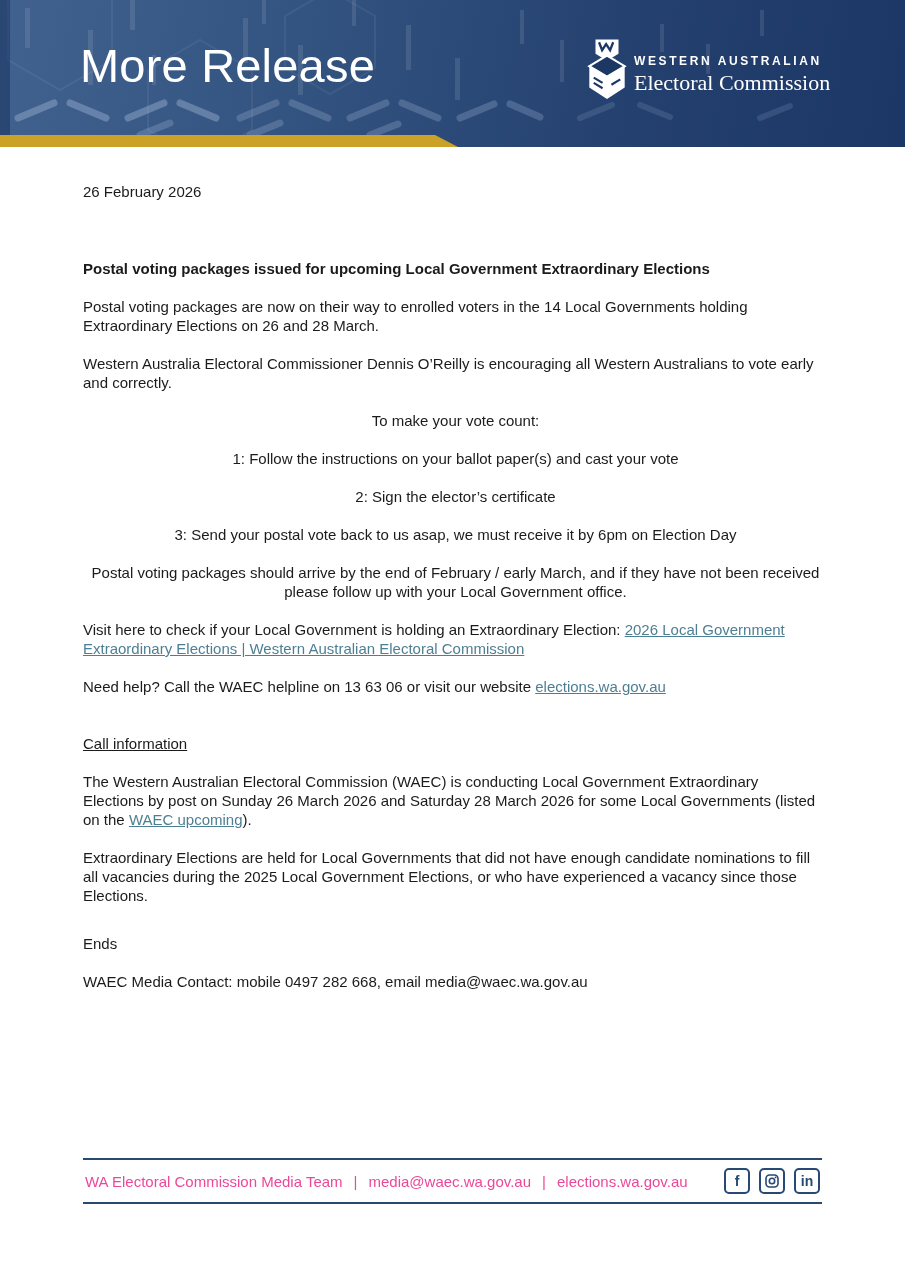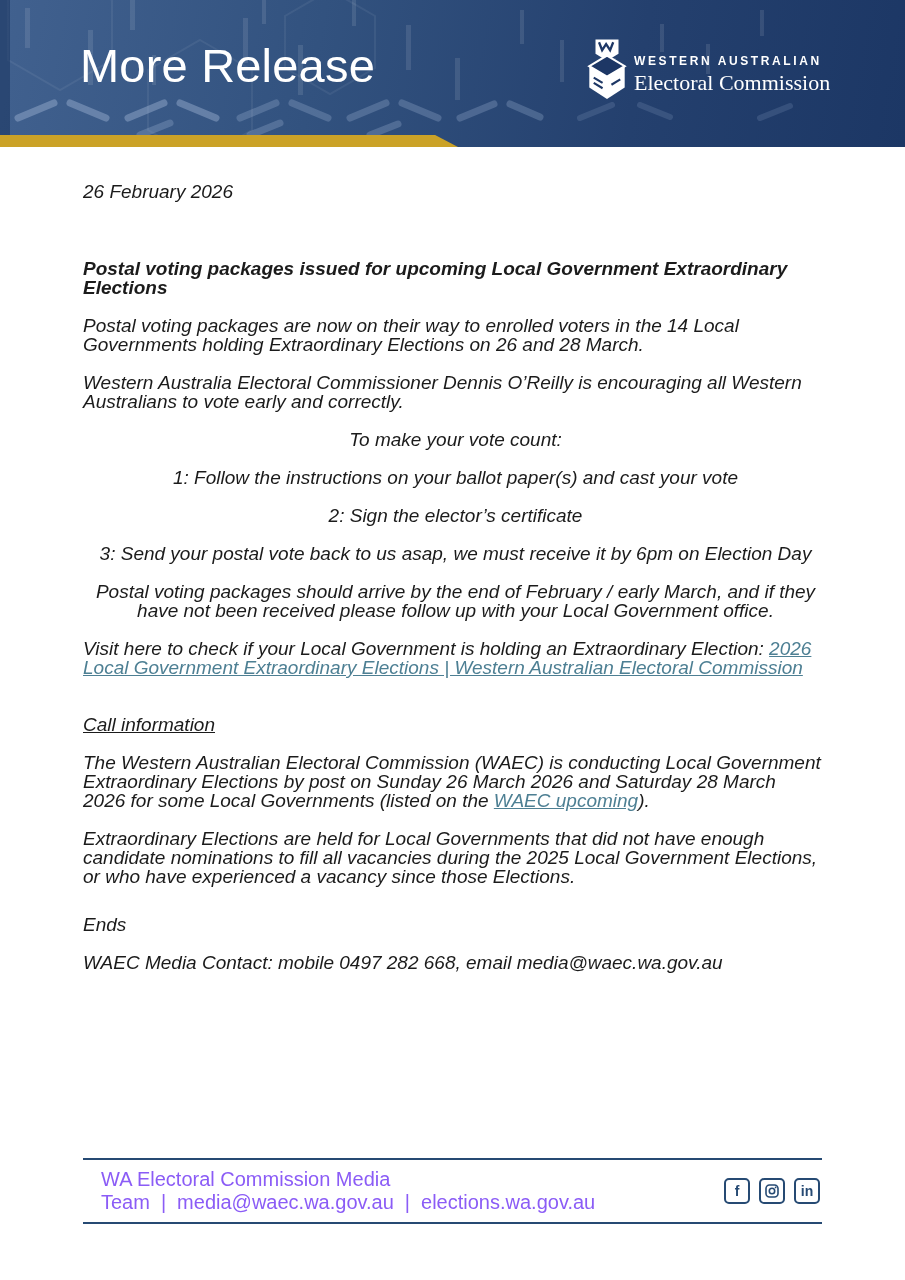--- a/index.html
+++ b/index.html
@@ -19,37 +19,37 @@
     font-size:47px;font-weight:500;color:#ffffff;letter-spacing:0.2px;line-height:1.1;
   }
   .gold-bar{
     position:absolute;left:0;bottom:0;width:458px;height:12px;background:#cba227;
     clip-path:polygon(0 0,95% 0,100% 100%,0 100%);
   }
   .logo{position:absolute;top:38px;left:584px;display:flex;align-items:center;gap:4px;}
   .logo-text .org1{font-size:12px;font-weight:bold;letter-spacing:2.6px;color:#ffffff;}
   .logo-text .org2{font-family:"Liberation Serif", serif;font-size:22px;color:#ffffff;margin-top:2px;}
   
-  .content{padding:0 83px;font-size:19px;line-height:19px;font-style:italic;}
+  .content{padding:0 83px;font-size:15px;line-height:19px;}
   .content p{margin:0 0 19px 0;}
   .date{margin:35px 0 58px 0 !important;}
   .headline{font-weight:bold;}
   .indent{padding-left:6px;text-align:center;}
   .doclink{color:#4d7f93;text-decoration:underline;}
   .more-info{margin-top:38px !important;}
   .more-info span{text-decoration:underline;}
   .ends{margin-top:29px !important;}
   
   .footer{
     position:absolute;top:1158px;left:83px;width:739px;
     border-top:2px solid #264a73;border-bottom:2px solid #264a73;
     display:flex;align-items:center;justify-content:space-between;
     padding:8px 2px;box-sizing:border-box;
   }
-  .footer-text{color:#8b5cf6;font-size:20px;margin-left:16px;}
+  .footer-text{color:#ec4899;font-size:15px;}
   .footer-text .sep{margin:0 11px;}
   .social{display:flex;}
   .sicon{
     width:22px;height:22px;border:2px solid #264a73;border-radius:5px;
     display:flex;align-items:center;justify-content:center;
     color:#264a73;font-weight:bold;font-size:14px;margin-left:9px;
     text-decoration:none;background:#fff;line-height:1;
   }
 </style>
 </head>
@@ -140,20 +140,21 @@
 
     <p class="indent">To make your vote count:</p>
     <p class="indent">1: Follow the instructions on your ballot paper(s) and cast your vote</p>
     <p class="indent">2: Sign the elector’s certificate</p>
     <p class="indent">3: Send your postal vote back to us asap, we must receive it by 6pm on Election Day</p>
 
     <p class="indent">Postal voting packages should arrive by the end of February / early March, and if they have not been received please follow up with your Local Government office.</p>
 
     <p><span>Visit here to check if your Local Government is holding an Extraordinary Election: </span><a href="#" class="doclink">2026 Local Government Extraordinary Elections | Western Australian Electoral Commission</a></p>
 
+    <p><span>Need help? Call the WAEC helpline on 13 63 06 or visit our website </span><a href="#" class="doclink">elections.wa.gov.au</a></p>
 
     <p class="more-info"><span>Call information</span></p>
 
     <p><span>The Western Australian Electoral Commission (WAEC) is conducting Local Government Extraordinary Elections by post on Sunday 26 March 2026 and Saturday 28 March 2026 for some Local Governments (listed on the </span><a href="#" class="doclink">WAEC upcoming</a><span>).</span></p>
 
     <p>Extraordinary Elections are held for Local Governments that did not have enough candidate nominations to fill all vacancies during the 2025 Local Government Elections, or who have experienced a vacancy since those Elections.</p>
 
     <p class="ends">Ends</p>
 
     <p>WAEC Media Contact: mobile 0497 282 668, email media@waec.wa.gov.au</p>

